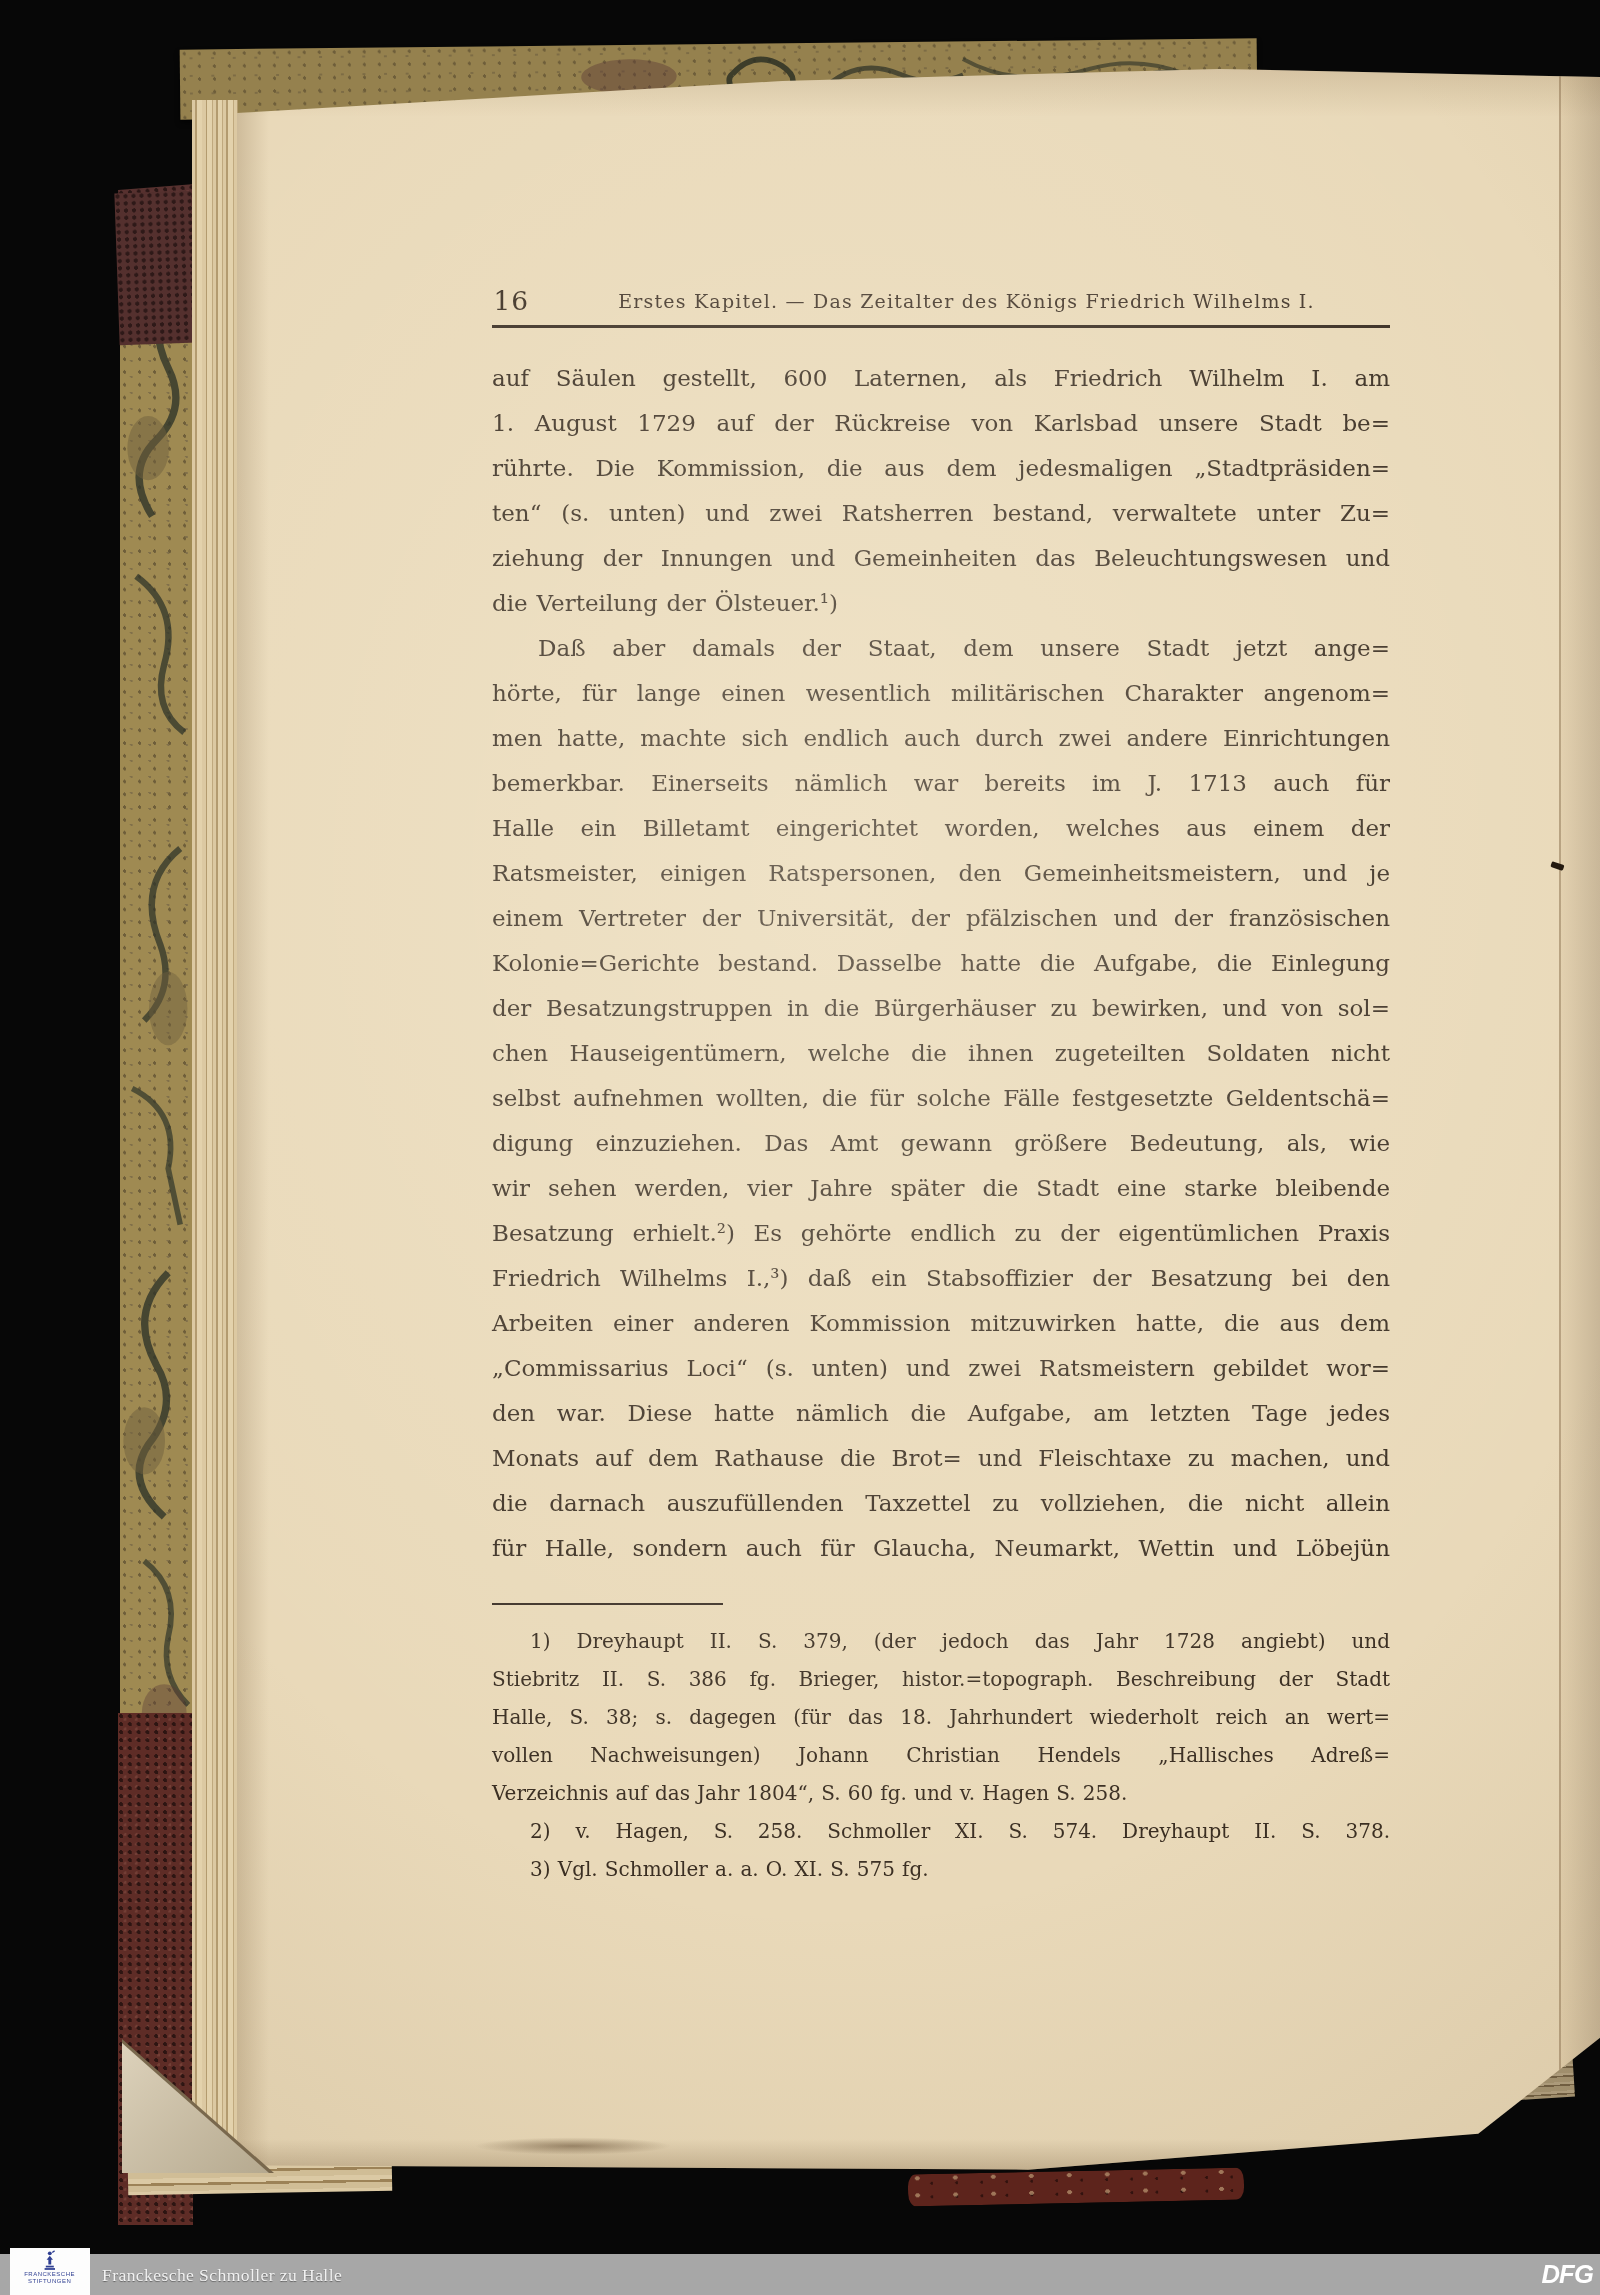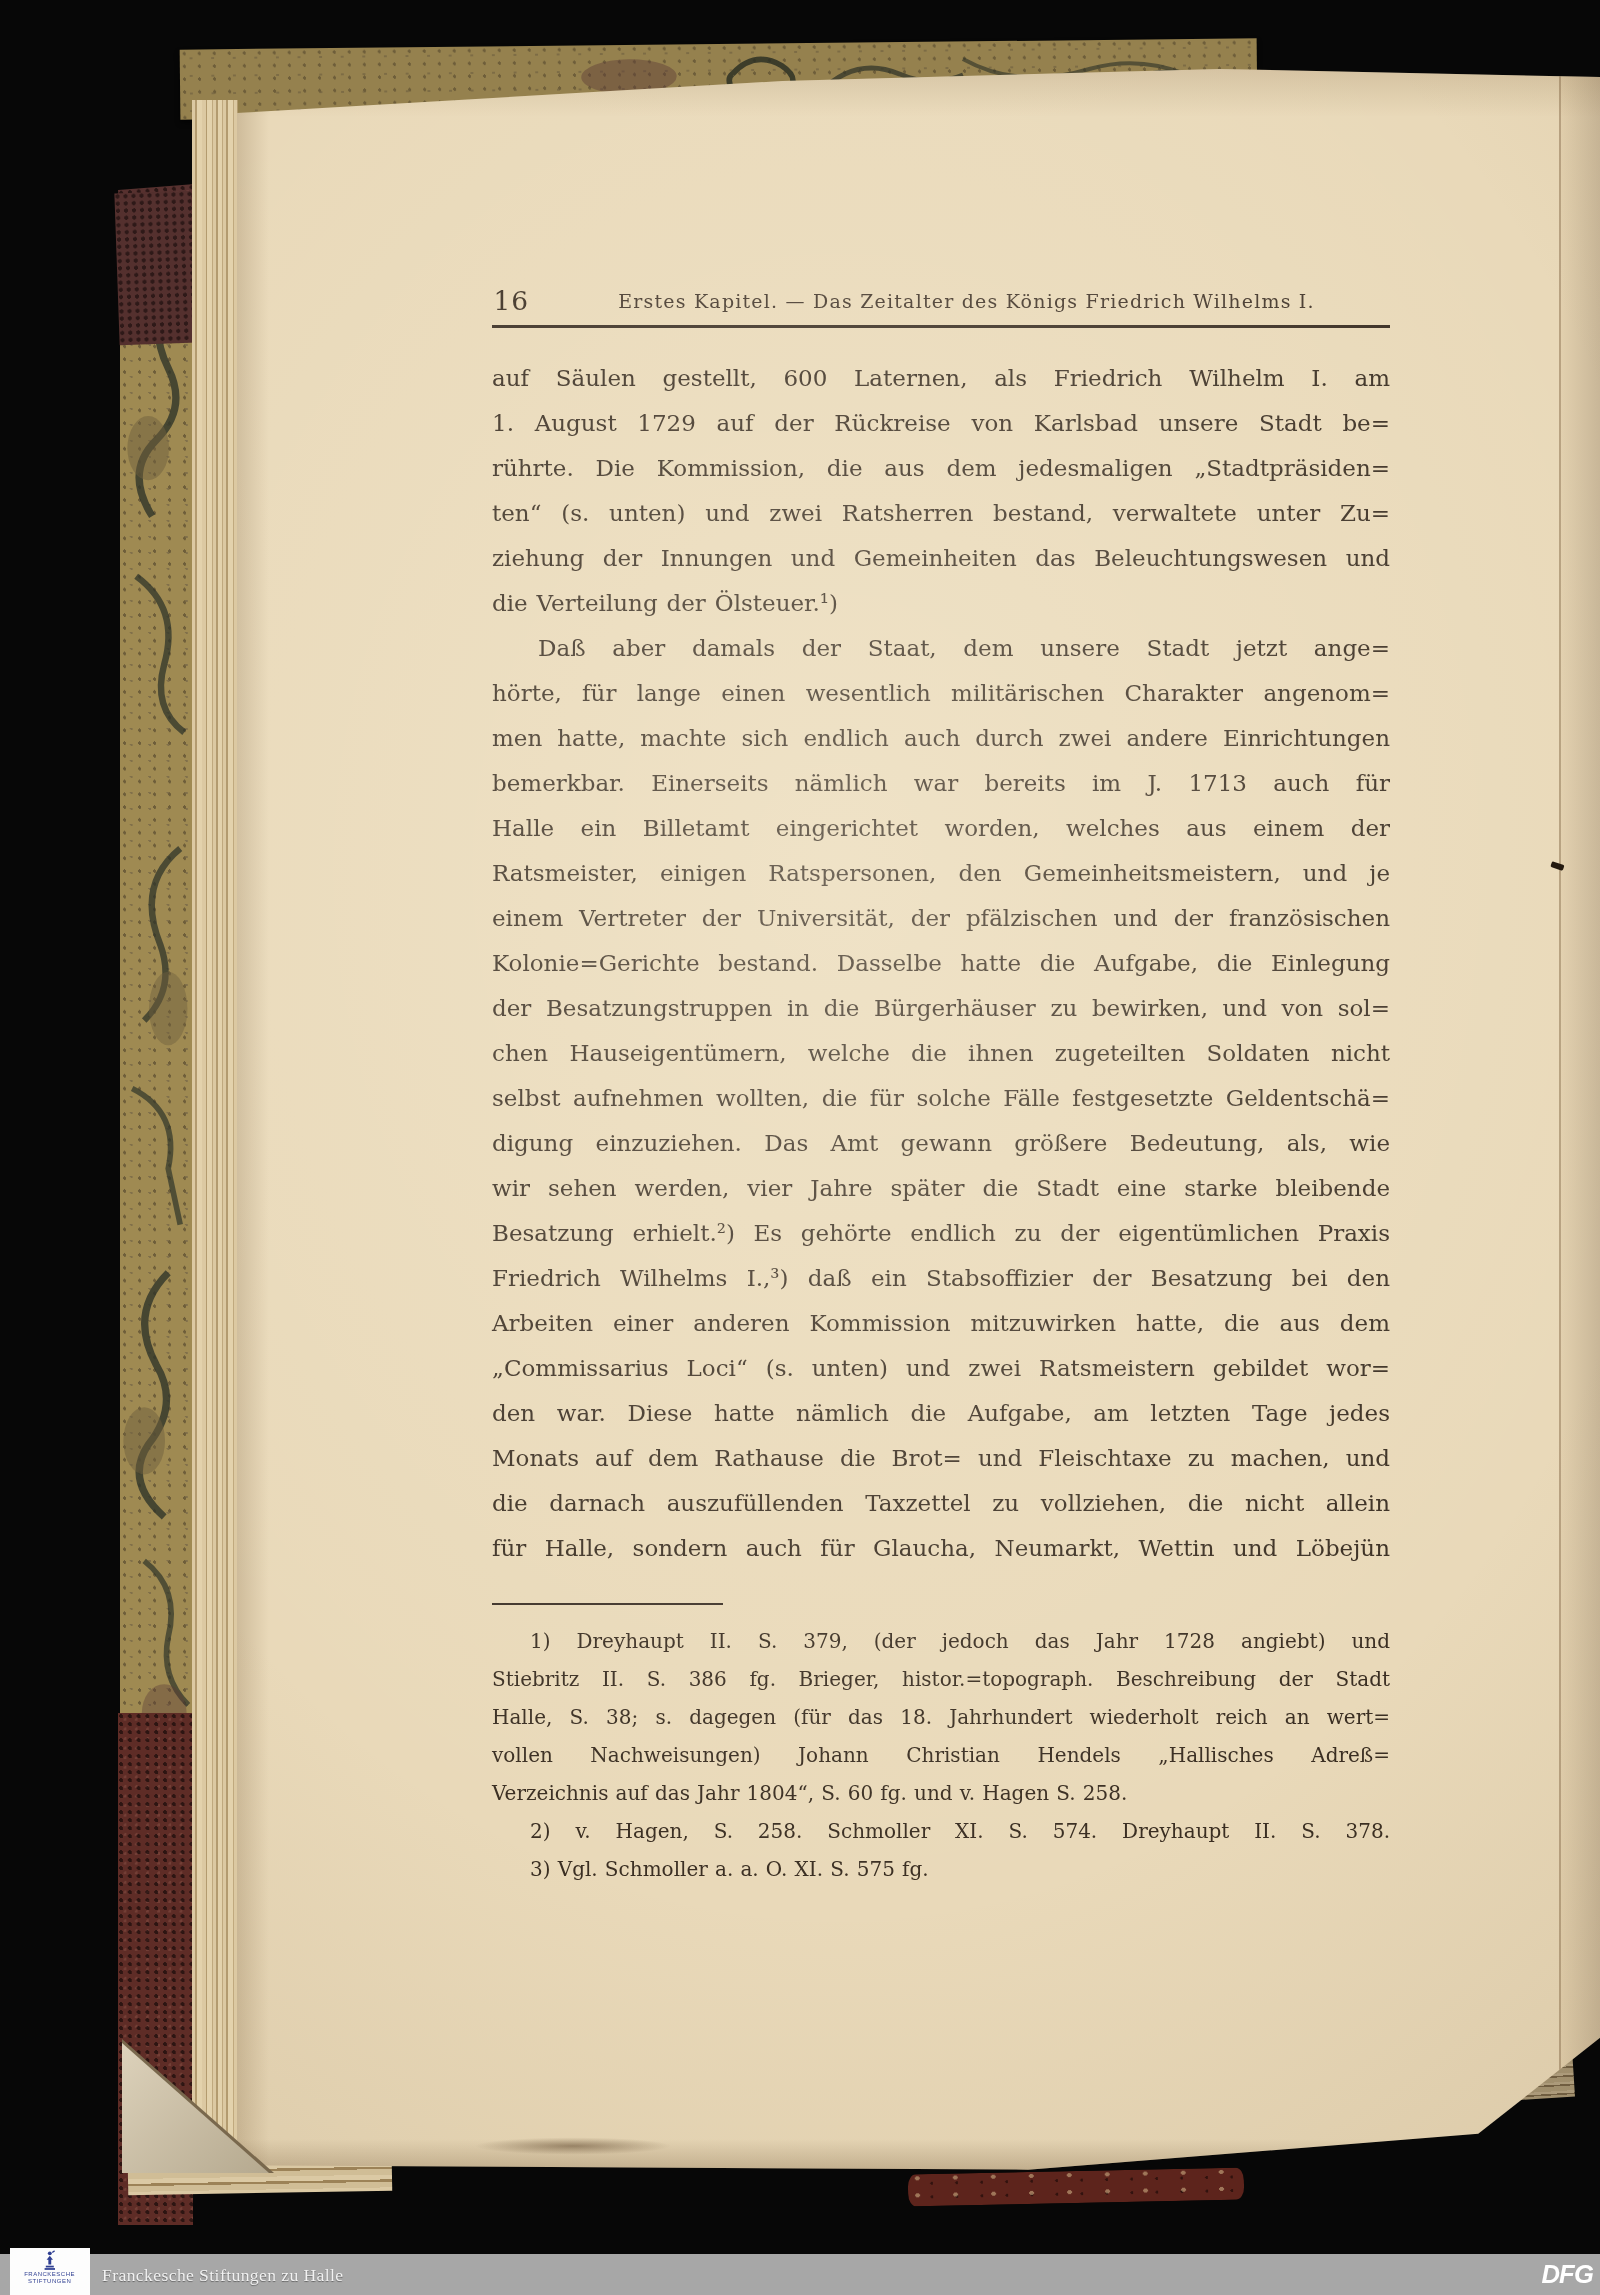--- a/index.html
+++ b/index.html
@@ -216,18 +216,18 @@
       <svg width="17.6" height="21" viewBox="0 0 22 26">
         <circle cx="11" cy="4" r="2.4" fill="#2f3f92"></circle>
         <path d="M11 7 L7 12 L9.2 12 L9.2 18 L12.8 18 L12.8 12 L15 12 Z" fill="#2f3f92"></path>
         <path d="M14 3 L17 1" stroke="#2f3f92" stroke-width="1.6"></path>
         <rect x="6" y="19.5" width="10" height="2.2" fill="#2f3f92"></rect>
         <rect x="4.5" y="22.5" width="13" height="2.2" fill="#2f3f92"></rect>
       </svg>
       <div class="logo-text">FRANCKESCHE</div>
       <div class="logo-text">STIFTUNGEN</div>
     </div>
-    <span class="inst">Franckesche Stiftungen zu Halle</span>
+    <span class="inst">Franckesche Schmoller zu Halle</span>
     <span class="dfg">DFG</span>
   </div>
 
 </div>
 
 
 </body></html>

